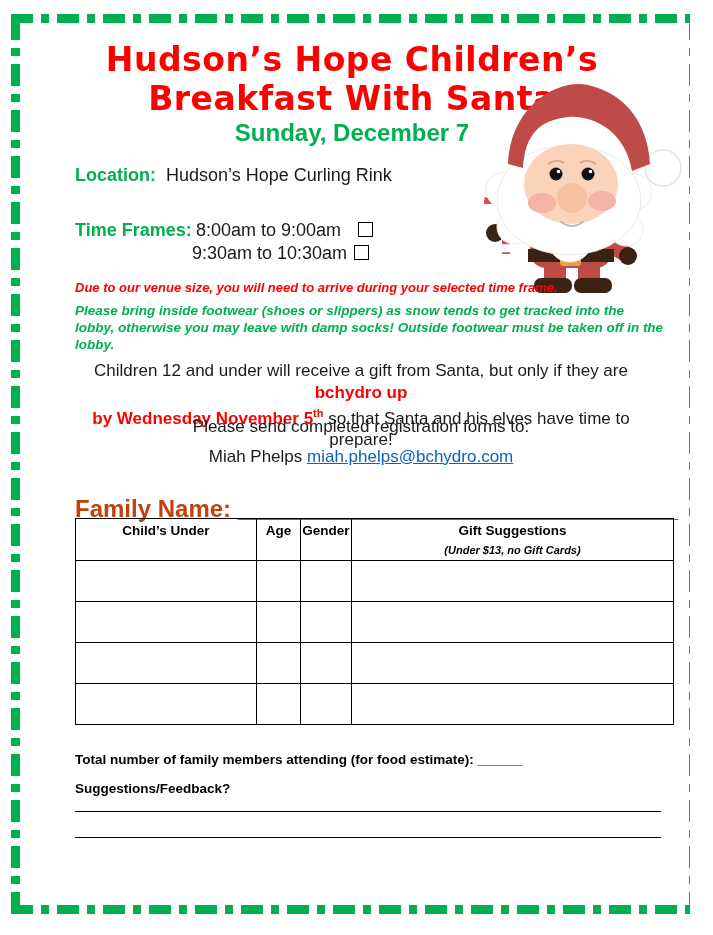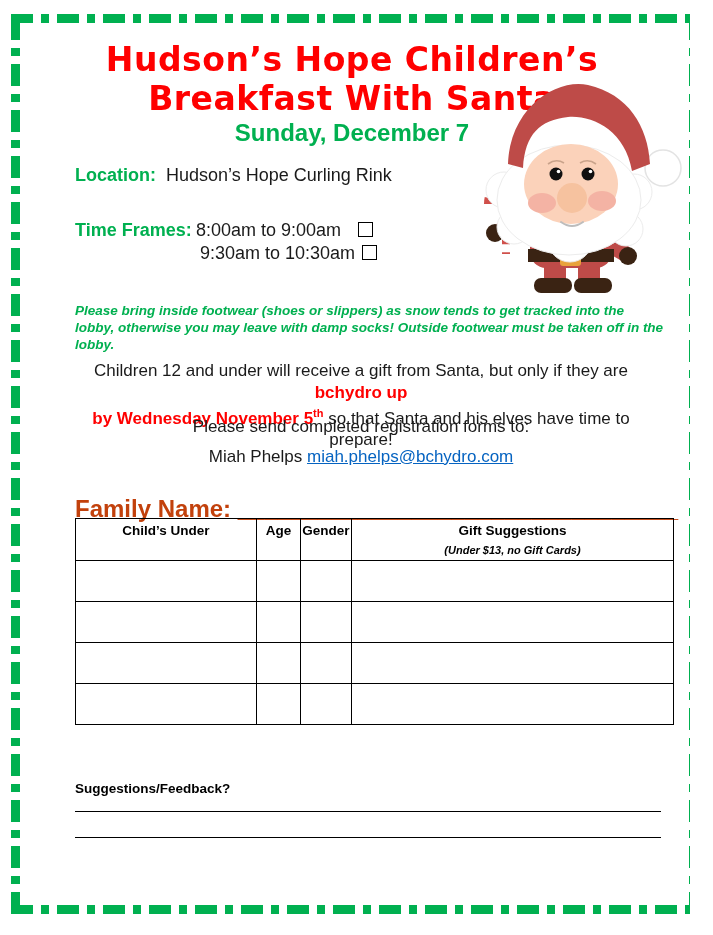--- a/index.html
+++ b/index.html
@@ -38,21 +38,21 @@
   
   .santa{position:absolute;left:482px;top:72px;width:200px;height:228px;}
 
   
   .row{position:absolute;font-size:18px;color:#1a1a1a;}
   .glabel{font-weight:700;color:var(--green);}
   .loc-row{left:75px;top:165px;}
   .loc-row .glabel{margin-right:10px;}
   .tf-row{left:75px;top:204px;}
   .tf-row .glabel{display:inline-block;width:121px;margin-top:16px;}
-  .tf-row2{left:200px;top:243px;}
+  .tf-row2{left:192px;top:243px;}
   .timetext{display:inline-block;width:162px;}
   .cb{display:inline-block;width:15px;height:15px;border:1.6px solid #000;
     vertical-align:-1px;background:#fff;}
 
   
   .note{position:absolute;left:75px;font-style:italic;font-weight:700;}
   .note-red{top:280px;width:560px;font-size:13px;color:var(--red);}
   .note-green{top:302px;width:592px;font-size:13.5px;line-height:17px;color:var(--green);}
 
   
@@ -152,20 +152,21 @@
     <span class="glabel">Location:</span><span>Hudson’s Hope Curling Rink</span>
   </div>
 
   <div class="row tf-row">
     <span class="glabel">Time Frames:</span><span class="timetext">8:00am to 9:00am</span><span class="cb"></span>
   </div>
   <div class="row tf-row2">
     <span class="timetext">9:30am to 10:30am</span><span class="cb"></span>
   </div>
 
+  <div class="note note-red">Due to our venue size, you will need to arrive during your selected time frame.</div>
   <div class="note note-green">Please bring inside footwear (shoes or slippers) as snow tends to get tracked into the lobby, otherwise you may leave with damp socks! Outside footwear must be taken off in the lobby.</div>
 
   <div class="cpar gift-par">
     <div><span>Children 12 and under will receive a gift from Santa, but only if they are </span><span class="redbold">bchydro up</span></div>
     <div><span class="redbold"><span>by Wednesday November 5</span><sup>th</sup></span><span> so that Santa and his elves have time to prepare!</span></div>
   </div>
 
   <div class="cpar send-par">Please send completed registration forms to:</div>
   <div class="cpar contact-par">
     <span>Miah Phelps </span><a class="email">miah.phelps@bchydro.com</a>
@@ -215,17 +216,20 @@
       </tr>
       <tr>
         <td></td>
         <td></td>
         <td></td>
         <td></td>
       </tr>
     </tbody>
   </table>
 
+  <div class="total">
+    <span>Total number of family members attending (for food estimate): </span><span>______</span>
+  </div>
   <div class="feedback">Suggestions/Feedback?</div>
   <div class="fline fl1"></div>
   <div class="fline fl2"></div>
 
 </div>
 
 </body></html>

